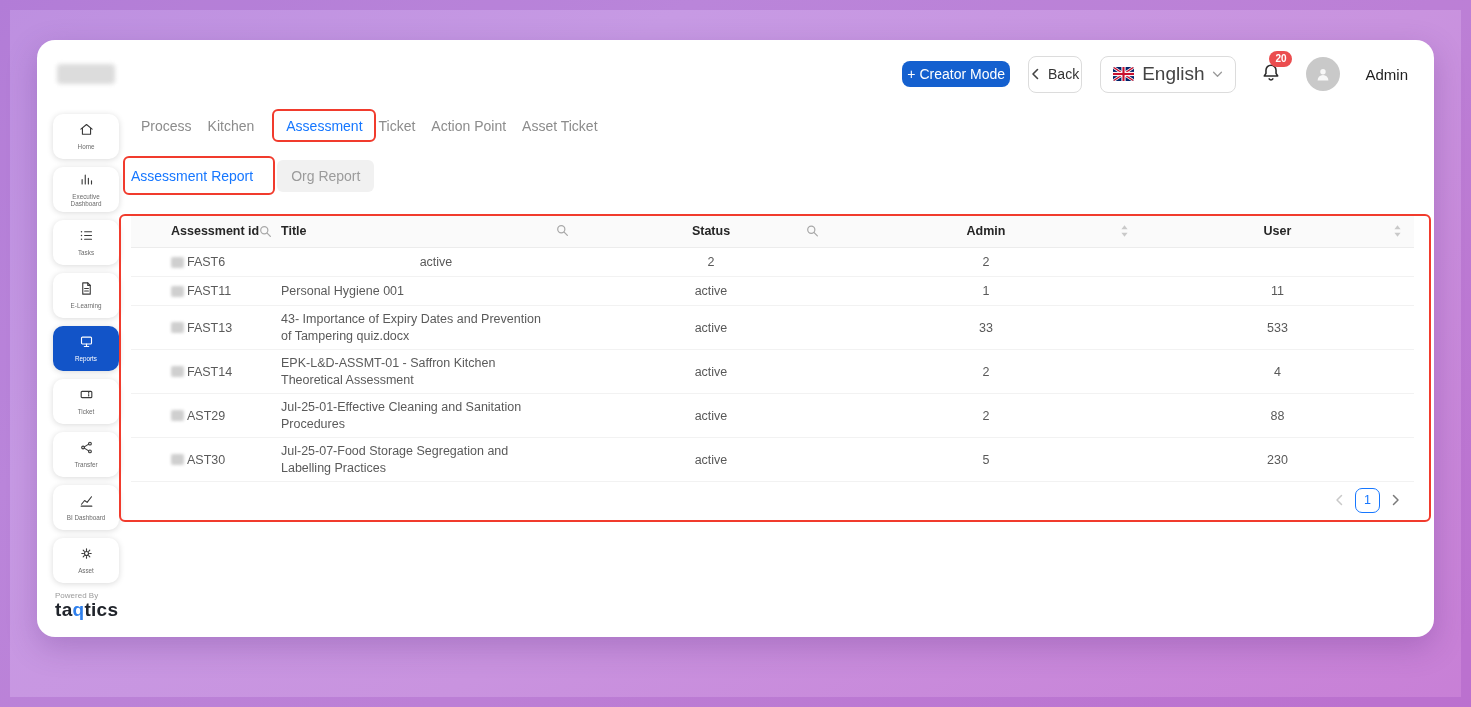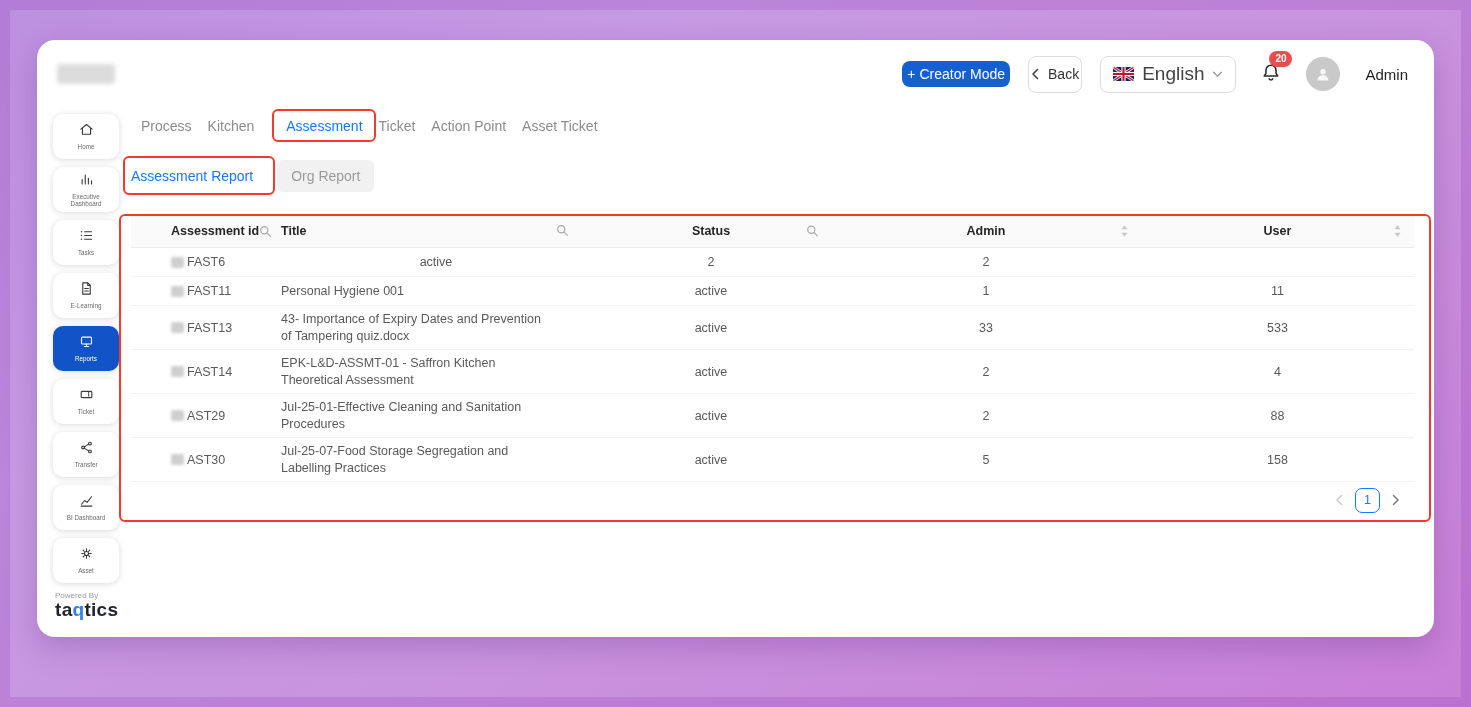--- a/index.html
+++ b/index.html
@@ -346,21 +346,21 @@
         </div>
 
         <div class="trow data h2">
           <div class="cell c-id id-text">
               <span class="redact"></span>
               <span>AST30</span>
             </div>
           <div class="cell c-title-cell">Jul-25-07-Food Storage Segregation and Labelling Practices</div>
           <div class="cell c-center">active</div>
           <div class="cell c-center">5</div>
-          <div class="cell c-center">158</div>
+          <div class="cell c-center">230</div>
         </div>
 
         <div class="pag-row">
           <span class="pag-prev">
             <svg width="8" height="12" viewBox="0 0 8 12" fill="none">
                 <path d="M6.5 1.5L2 6l4.5 4.5" stroke="#c9c9c9" stroke-width="1.5" stroke-linecap="round" stroke-linejoin="round"></path>
               </svg>
           </span>
           <span class="pag-page">1</span>
           <span class="pag-next">

